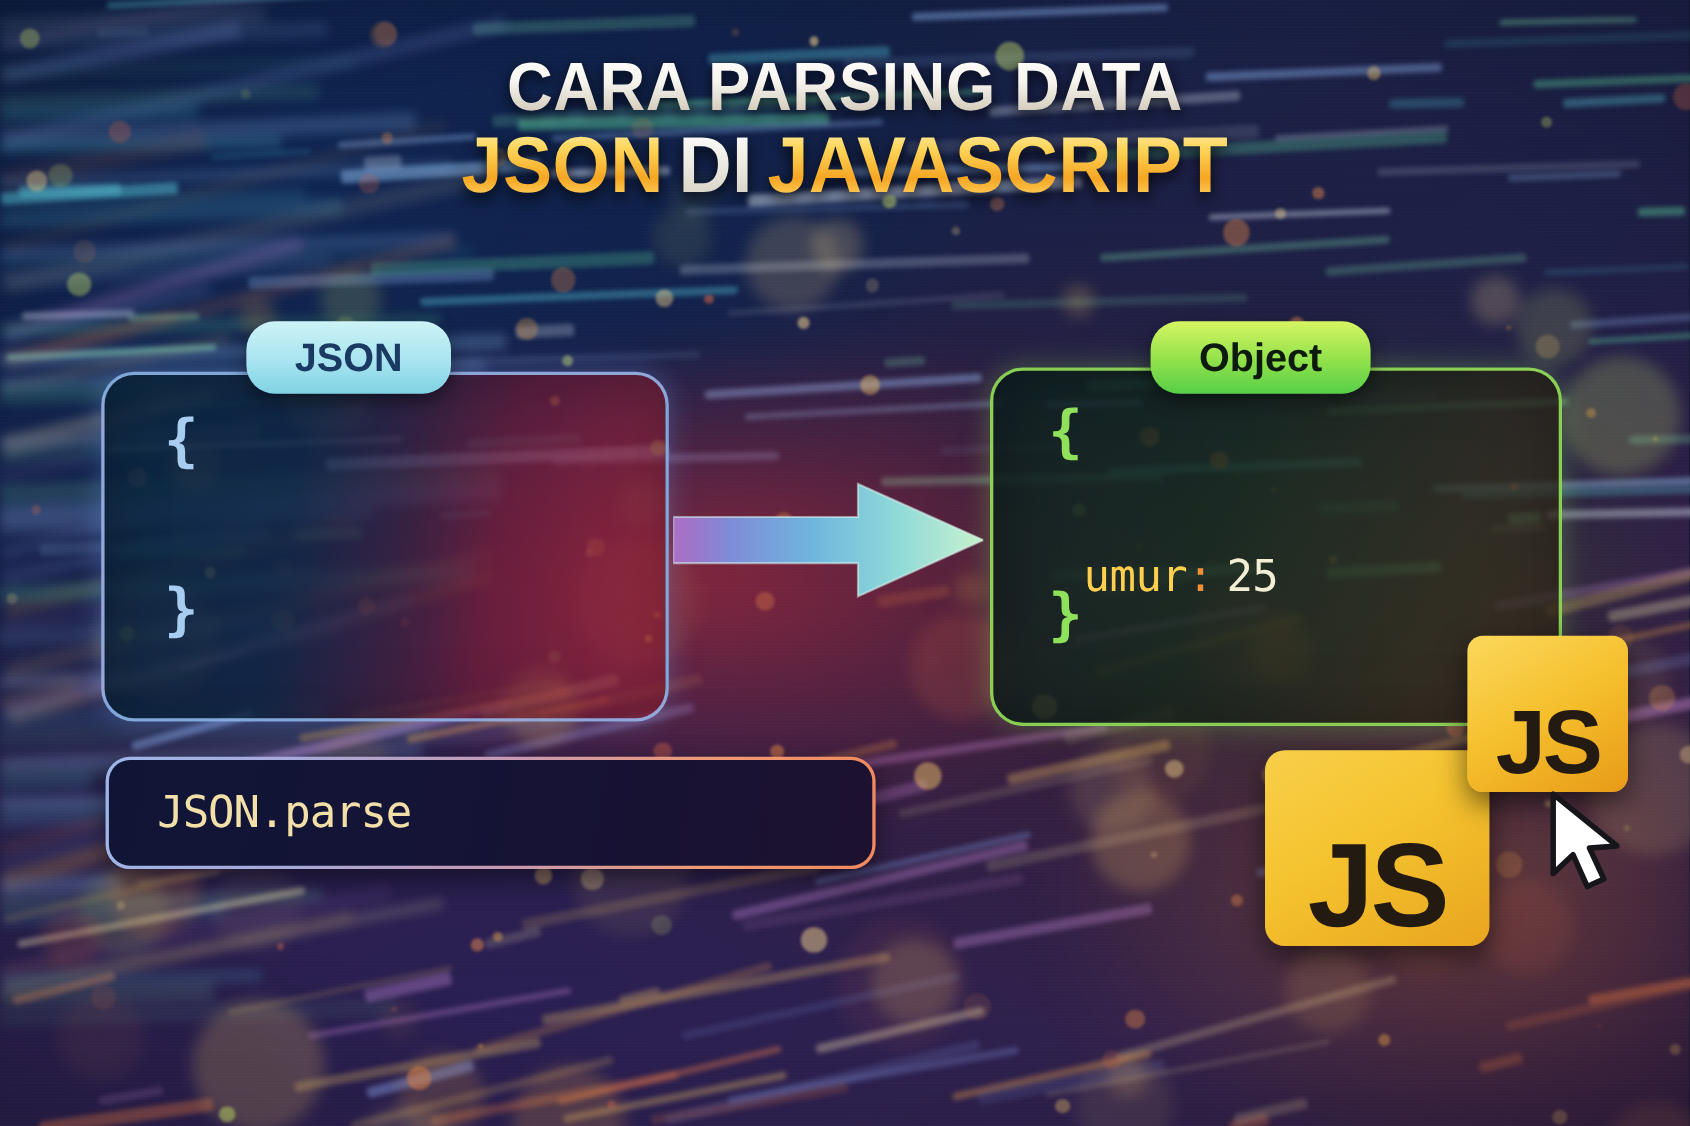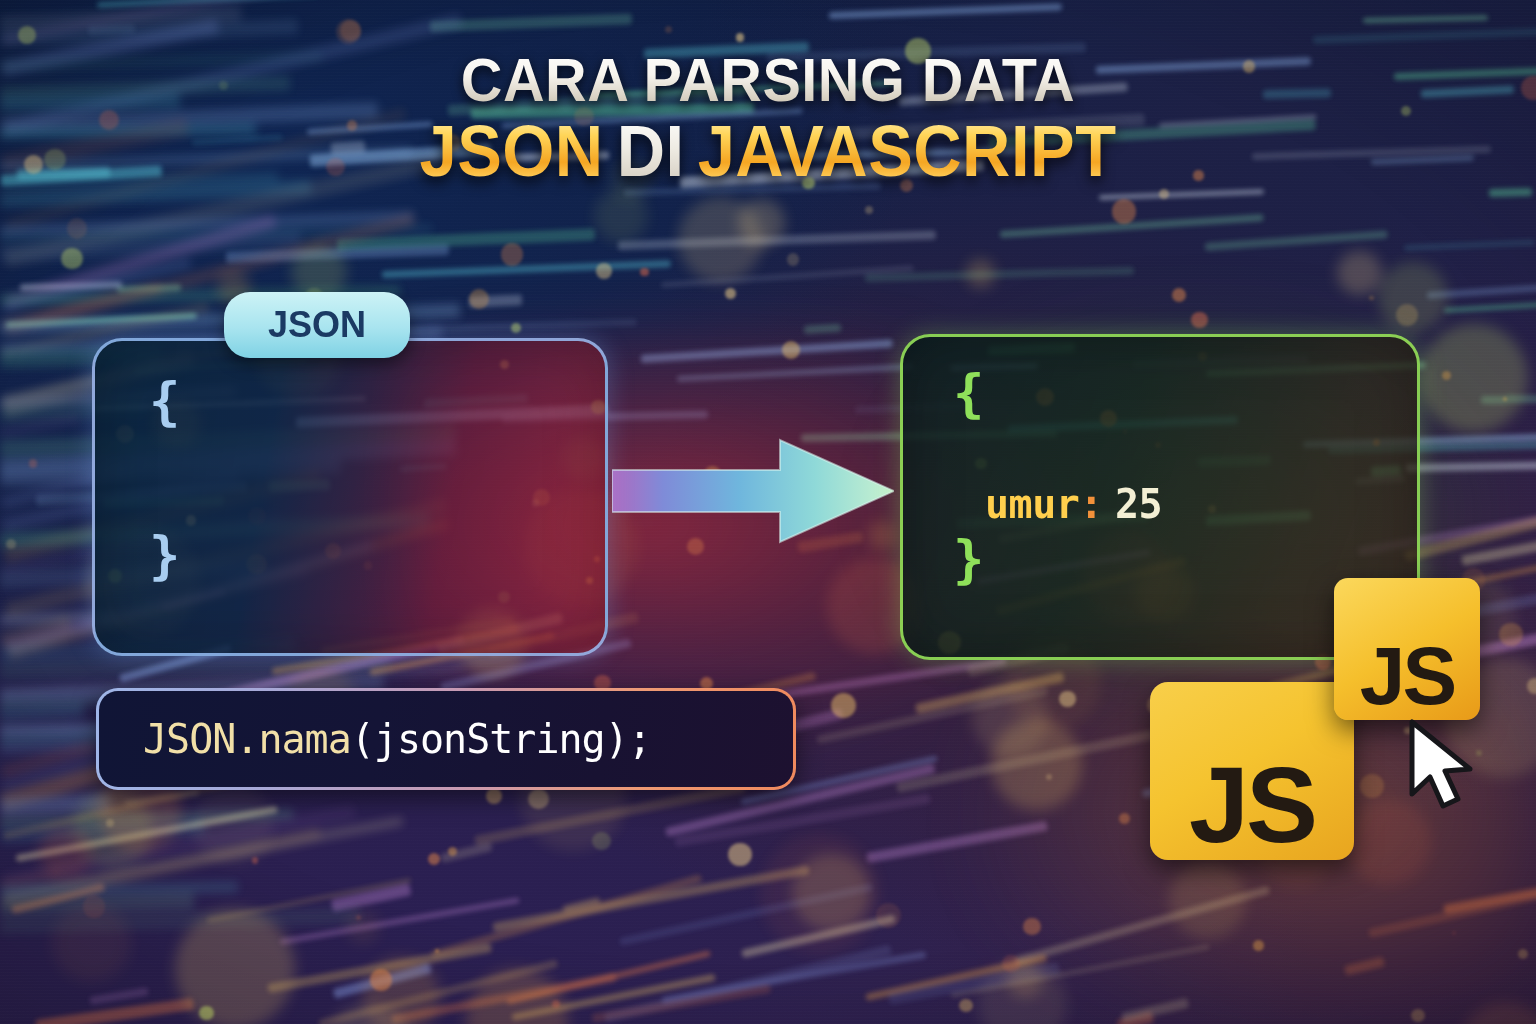--- a/index.html
+++ b/index.html
@@ -151,21 +151,21 @@
   }
   #json-brace-open { position:absolute; left:54px; top:34px; color:#a8cdf0; }
   #json-brace-close { position:absolute; left:54px; top:188px; color:#a8cdf0; }
   #obj-brace-open { position:absolute; left:50px; top:30px; color:#8fe05a; }
   #obj-brace-close { position:absolute; left:50px; top:196px; color:#8fe05a; }
 
   .code-row { position:absolute; font-size:40px; white-space:nowrap; letter-spacing:-0.5px; }
   #json-row1 { left:86px; top:96px; }
   #json-row2 { left:86px; top:152px; }
   #obj-row1  { left:82px; top:96px; }
-  #obj-row2  { left:82px; top:144px;font-weight:bold; }
+  #obj-row2  { left:82px; top:164px; }
 
   .tk-key-orange { color:#f3a23a; }
   .tk-key-gold   { color:#ffcf4d; }
   .tk-q-orange   { color:#f3a23a; }
   .tk-q-red      { color:#e8503a; }
   .tk-colon-blue { color:#b7cbe8; }
   .tk-str-cream  { color:#f6f2d6; }
   .tk-str-cyan   { color:#6ed9e8; }
   .tk-num-cream  { color:#f3efd4; }
   .tk-dot-orange { color:#f2913a; }
@@ -659,26 +659,26 @@
 
 
       <div class="code-row" id="obj-row2">
         <span class="tk-key-gold">umur</span><span class="tk-colon-or">:</span><span style="display:inline-block;width:12px;"></span><span class="tk-num-cream">25</span>
       </div>
 
       <div class="brace" id="obj-brace-close">}</div>
     </div>
   </div>
 
+  <div class="badge" id="badge-object">Object</div>
 
   <div id="code-bar">
     <div id="code-bar-inner">
       <span class="cb-gold">JSON</span>
-        <span class="cb-gold">.nama</span>
-        <span class="cb-white">(jsonString);</span>
+        <span class="cb-gold">.parse</span>
     </div>
   </div>
 
   <div class="js-tile" id="js-tile-back">
     <span class="js-label">JS</span>
   </div>
   <div class="js-tile" id="js-tile-front">
     <span class="js-label">JS</span>
   </div>
 

